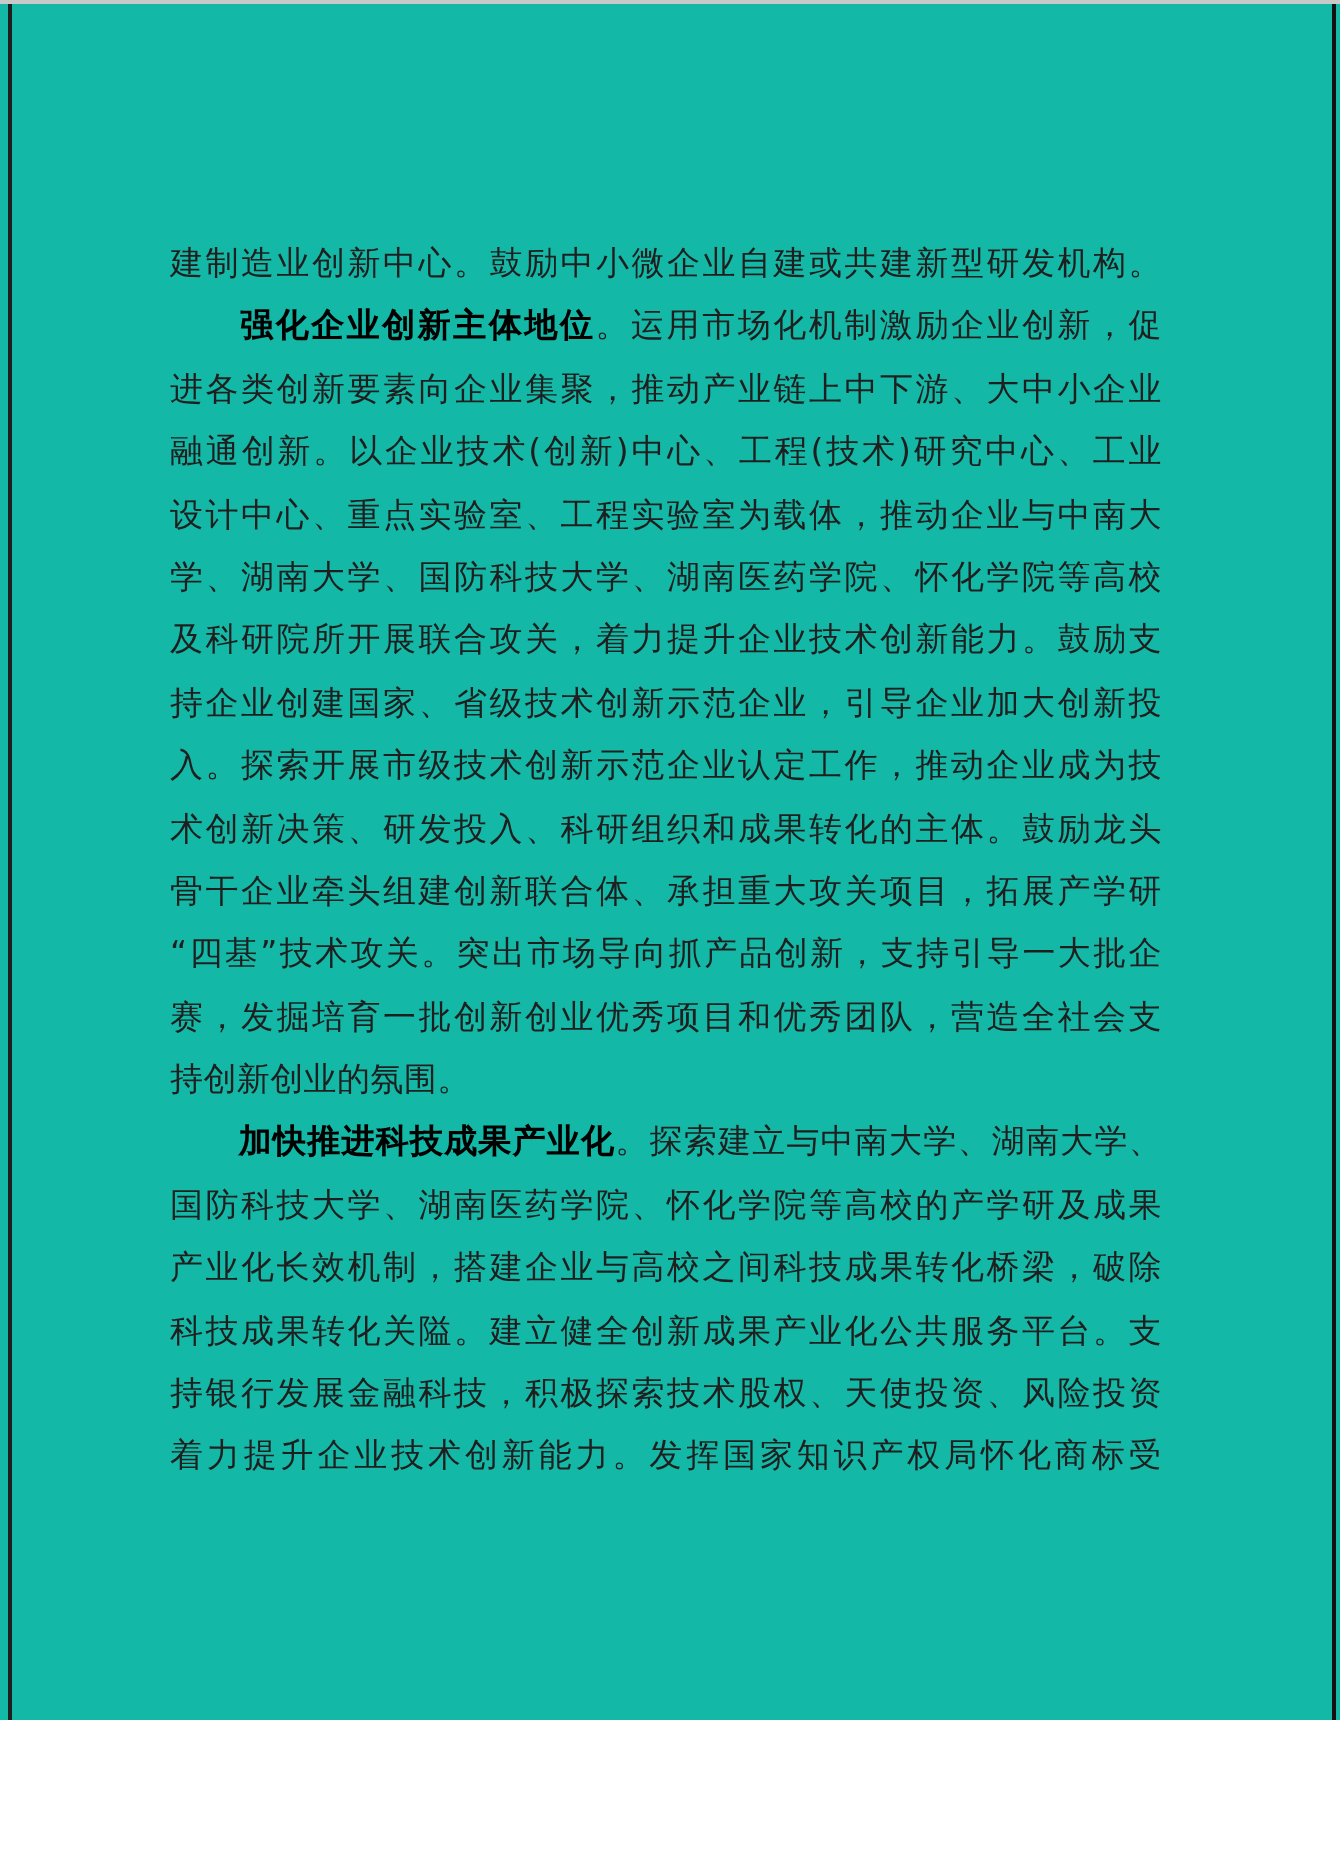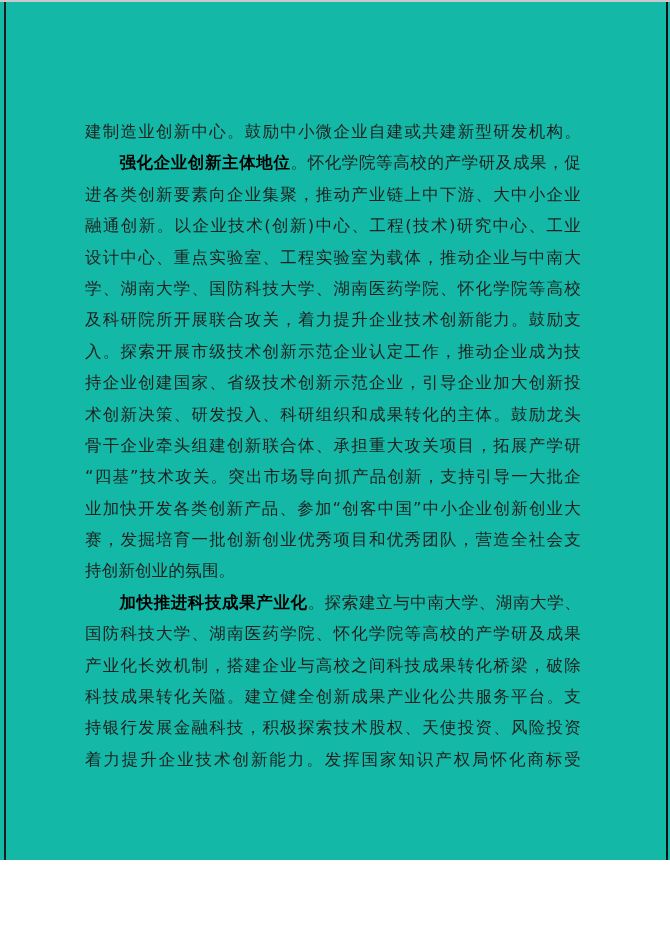--- a/index.html
+++ b/index.html
@@ -80,32 +80,31 @@
 <body>
 
 <div class="page">
 
   <div class="edge-top"></div>
   <div class="edge-left"></div>
   <div class="edge-right"></div>
 
   <div class="content">
     <p class="line">建制造业创新中心。鼓励中小微企业自建或共建新型研发机构。</p>
-    <p class="line indent"><b>强化企业创新主体地位</b><span>。怀化学院等高校的产学研及成果，促</span></p>
+    <p class="line indent"><b>强化企业创新主体地位</b><span>。运用市场化机制激励企业创新，促</span></p>
     <p class="line">进各类创新要素向企业集聚，推动产业链上中下游、大中小企业</p>
     <p class="line">融通创新。以企业技术(创新)中心、工程(技术)研究中心、工业</p>
     <p class="line">设计中心、重点实验室、工程实验室为载体，推动企业与中南大</p>
     <p class="line">学、湖南大学、国防科技大学、湖南医药学院、怀化学院等高校</p>
     <p class="line">及科研院所开展联合攻关，着力提升企业技术创新能力。鼓励支</p>
+    <p class="line">持企业创建国家、省级技术创新示范企业，引导企业加大创新投</p>
     <p class="line">入。探索开展市级技术创新示范企业认定工作，推动企业成为技</p>
-    <p class="line">持企业创建国家、省级技术创新示范企业，引导企业加大创新投</p>
     <p class="line">术创新决策、研发投入、科研组织和成果转化的主体。鼓励龙头</p>
     <p class="line">骨干企业牵头组建创新联合体、承担重大攻关项目，拓展产学研</p>
     <p class="line">“四基”技术攻关。突出市场导向抓产品创新，支持引导一大批企</p>
-    <p class="line">业加快开发各类创新产品、参加“创客中国”中小企业创新创业大</p>
     <p class="line">赛，发掘培育一批创新创业优秀项目和优秀团队，营造全社会支</p>
     <p class="line short">持创新创业的氛围。</p>
     <p class="line indent"><b>加快推进科技成果产业化</b><span>。探索建立与中南大学、湖南大学、</span></p>
     <p class="line">国防科技大学、湖南医药学院、怀化学院等高校的产学研及成果</p>
     <p class="line">产业化长效机制，搭建企业与高校之间科技成果转化桥梁，破除</p>
     <p class="line">科技成果转化关隘。建立健全创新成果产业化公共服务平台。支</p>
     <p class="line">持银行发展金融科技，积极探索技术股权、天使投资、风险投资</p>
     <p class="line">着力提升企业技术创新能力。发挥国家知识产权局怀化商标受</p>
   </div>
 

